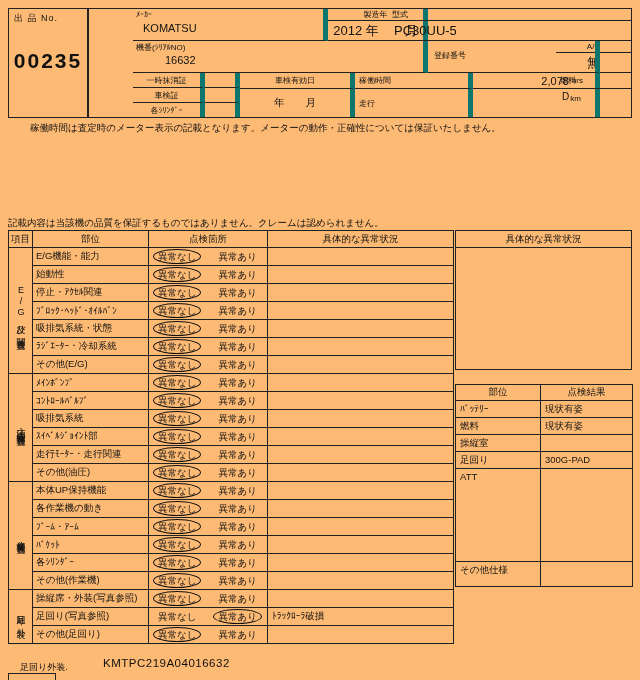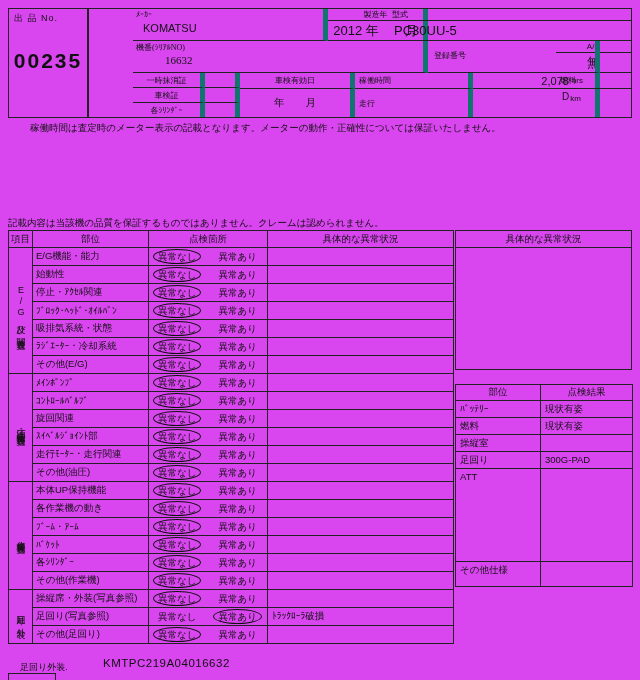--- a/index.html
+++ b/index.html
@@ -1,17 +1,17 @@
 <!DOCTYPE html>
 <html><head>
 <meta charset="utf-8">
 <style>
   html,body{margin:0;padding:0;background:#fff;}
   body{font-family:"Liberation Sans","DejaVu Sans",sans-serif;color:#111;}
-  .page{position:relative;width:640px;height:680px;background:#d946ef;overflow:hidden;}
+  .page{position:relative;width:640px;height:680px;background:#fdba74;overflow:hidden;}
   .abs{position:absolute;}
   .exb{border:1.5px solid #222;box-sizing:border-box;}
   .exb-label{font-size:9px;padding:3px 0 0 5px;letter-spacing:1px;}
   .exb-no{text-align:center;margin-top:24px;font-size:21px;font-weight:600;letter-spacing:2px;}
   .info{border:1px solid #222;box-sizing:border-box;}
   .c{position:absolute;box-sizing:border-box;}
   .br{border-right:5px solid #0f766e;margin-left:44px;}
   .bb{border-bottom:1px solid #222;}
   .tl{position:absolute;top:1px;left:3px;font-size:8px;white-space:nowrap;}
   .tl.mid{top:9px;left:6px;}
@@ -65,21 +65,21 @@
     </div>
     <div class="c br bb" style="left:195px;top:0;width:100px;height:32px;">
       <div class="strip bb">製造年</div>
       <div class="fill">2012 年　　月</div>
     </div>
     <div class="c bb" style="left:295px;top:0;width:247px;height:32px;">
       <div class="strip bb left">型式</div>
       <div class="fill left">PC30UU-5</div>
     </div>
 
-    <div class="c br bb" style="left:0;top:32px;width:295px;height:32px;font-family:Liberation Serif, serif;">
+    <div class="c br bb" style="left:0;top:32px;width:295px;height:32px;">
       <div class="tl">機番(ｼﾘｱﾙNO)</div>
       <div class="vput" style="left:32px;top:13px;">16632</div>
     </div>
     <div class="c bb" style="left:467px;top:32px;width:75px;height:32px;">
       <div class="strip bb">A/C</div>
       <div class="fill">無</div>
     </div>
     <div class="c br bb" style="left:295px;top:32px;width:172px;height:32px;">
       <div class="tl mid">登録番号</div>
     </div>
@@ -225,21 +225,21 @@
           <td class="part">ｺﾝﾄﾛｰﾙﾊﾞﾙﾌﾞ</td>
           <td>
             <div class="chkin">
               <span class="mark circled">異常なし</span>
               <span class="mark">異常あり</span>
             </div>
           </td>
           <td class="det"></td>
         </tr>
         <tr>
-          <td class="part">旋回関連</td>
+          <td class="part">吸排気系統</td>
           <td>
             <div class="chkin">
               <span class="mark circled">異常なし</span>
               <span class="mark">異常あり</span>
             </div>
           </td>
           <td class="det"></td>
         </tr>
         <tr>
           <td class="part">ｽｲﾍﾞﾙｼﾞｮｲﾝﾄ部</td>

